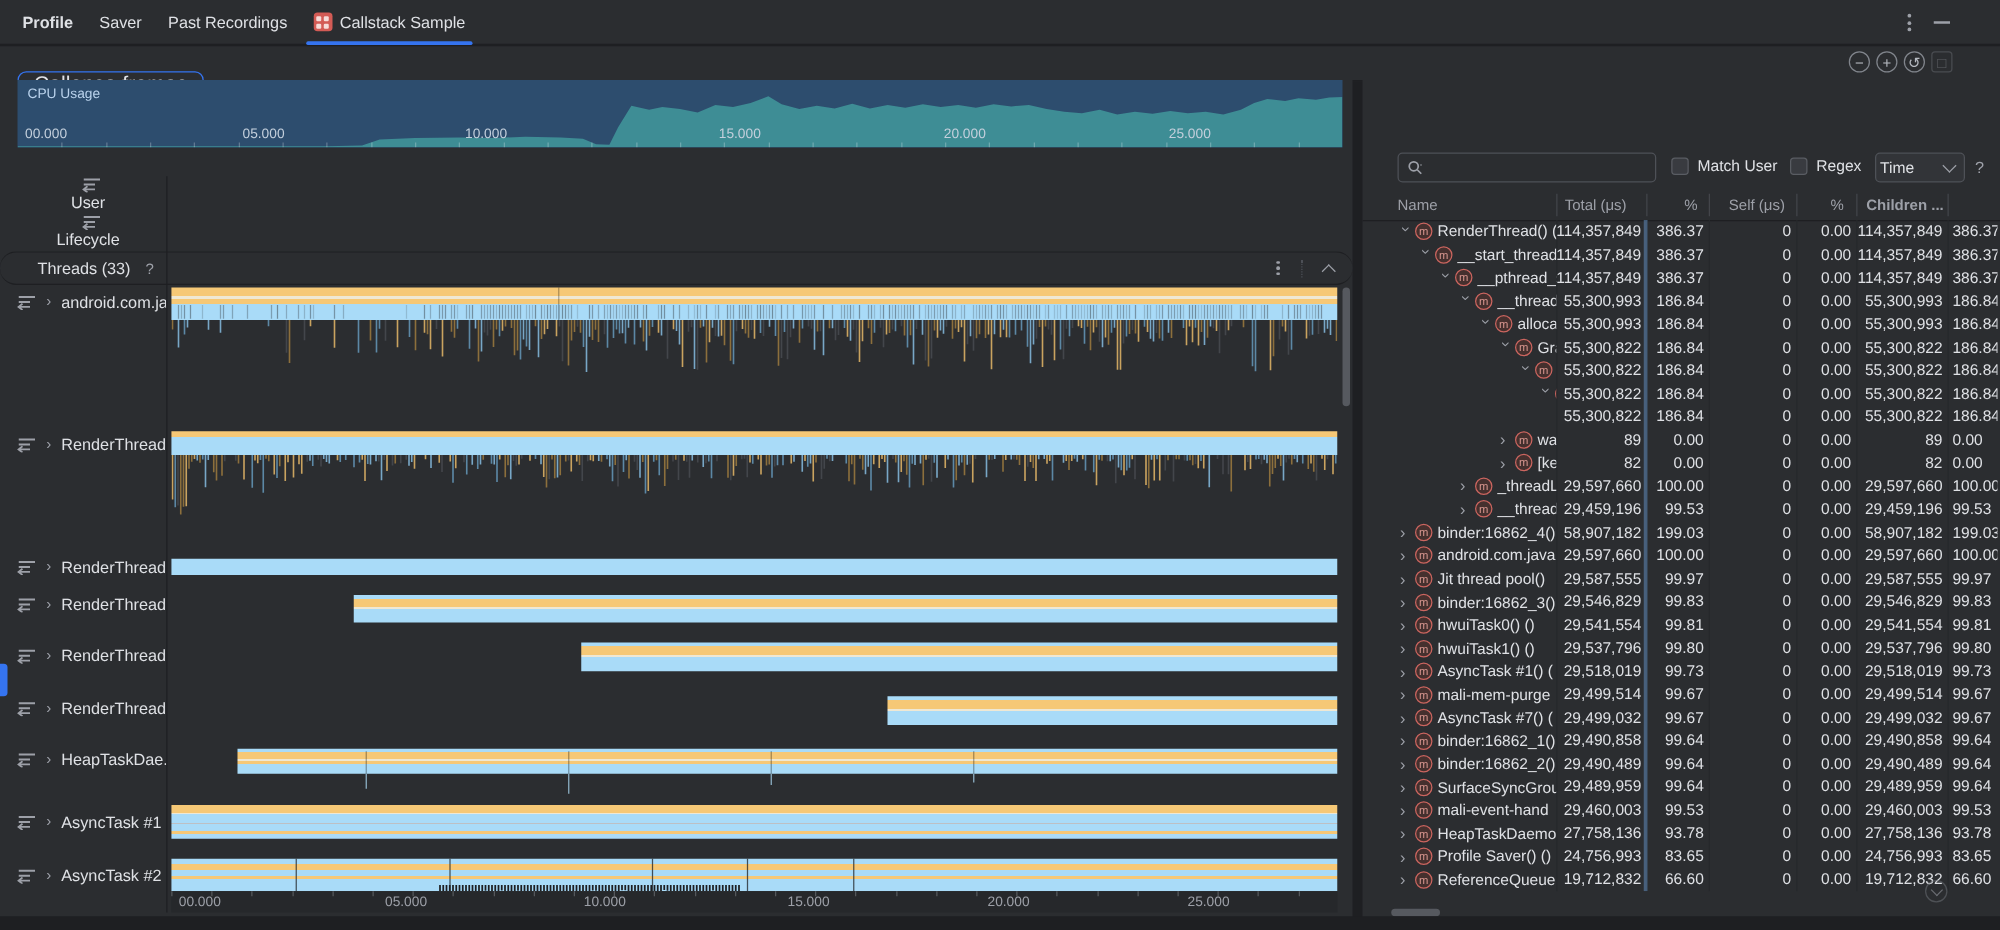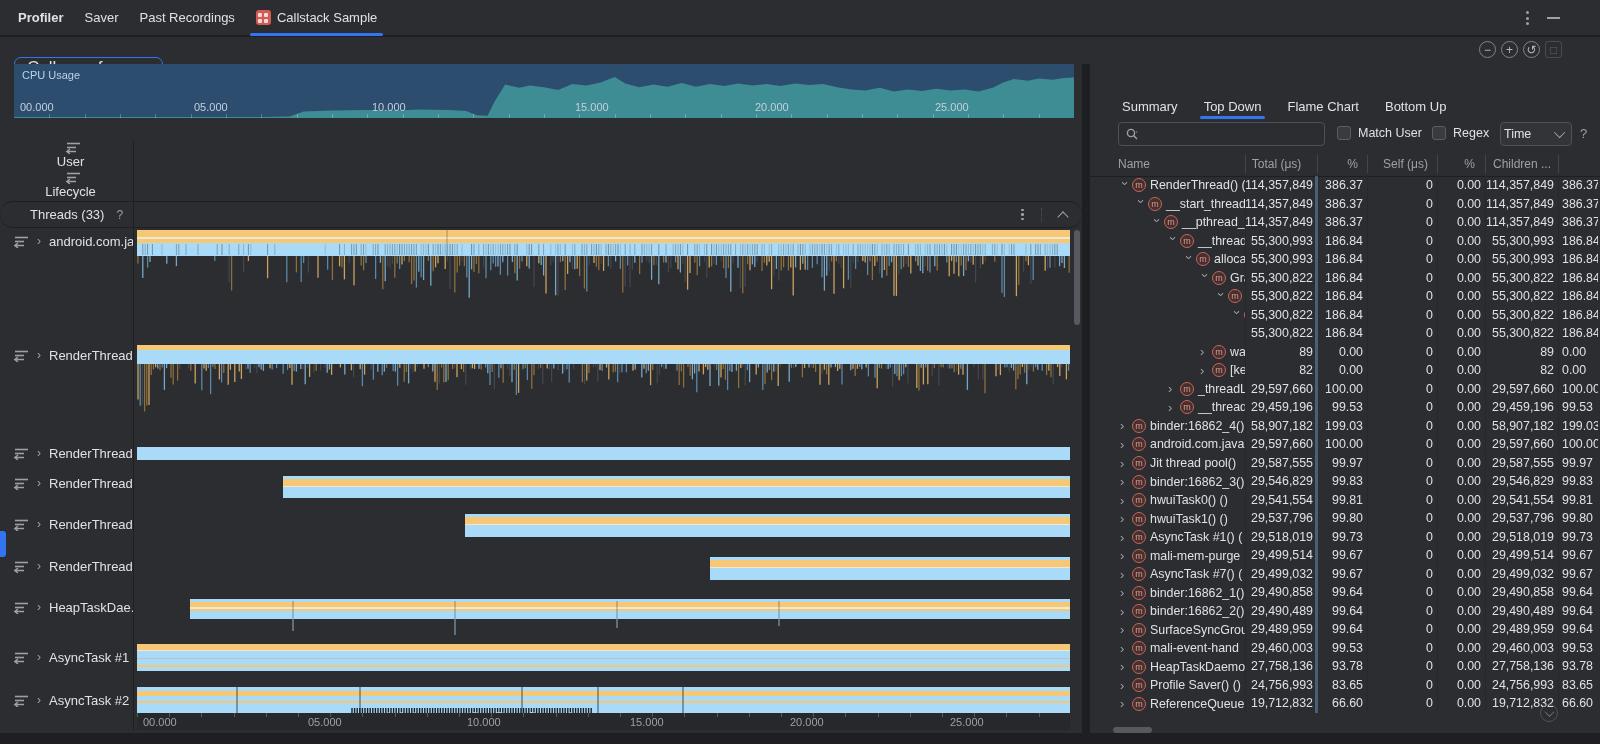--- a/index.html
+++ b/index.html
@@ -110,21 +110,21 @@
   .corner-ic::before{content:"";width:6px;height:6px;border-left:1.5px solid #9da0a8;border-bottom:1.5px solid #9da0a8;
          transform:rotate(-45deg) translate(1px,-1px);}
 </style>
 </head>
 <body>
 
 <div class="app">
 
   <div class="tabbar">
     <div class="wtab bold">
-      <span>Profiler</span>
+      <span>Profile</span>
     </div>
     <div class="wtab">
       <span>Saver</span>
     </div>
     <div class="wtab">
       <span>Past Recordings</span>
     </div>
     <div class="wtab active">
       <span class="cs-icon">
           <i></i>
@@ -1278,26 +1278,20 @@
         <div class="ax-lab" style="left: 171px;">05.000</div>
         <div class="ax-lab" style="left: 330px;">10.000</div>
         <div class="ax-lab" style="left: 493px;">15.000</div>
         <div class="ax-lab" style="left: 653px;">20.000</div>
         <div class="ax-lab" style="left: 813px;">25.000</div>
       </div>
     <div class="lscroll"></div>
   </div>
 
   <div class="rpanel">
-    <div class="rsubtabs" id="anSubtabs">
-        <div class="rtab">Summary</div>
-        <div class="rtab active">Top Down</div>
-        <div class="rtab">Flame Chart</div>
-        <div class="rtab">Bottom Up</div>
-      </div>
 
     <div class="srow">
       <div class="search">
         <svg width="14" height="14" viewBox="0 0 14 14">
           <circle cx="6" cy="6" r="3.6" fill="none" stroke="#9da0a8" stroke-width="1.4"></circle>
           <line x1="8.8" y1="8.8" x2="12" y2="12" stroke="#9da0a8" stroke-width="1.4"></line>
           <path d="M11 4.5 l1.6 0 -0.8 1.4 z" fill="#9da0a8"></path>
         </svg>
         <input type="text" placeholder="" style="">
       </div>
@@ -1315,21 +1309,21 @@
       </div>
       <span class="help">?</span>
     </div>
 
     <div class="thead" id="thead">
         <div class="thcell" style="left: 28px; width: 122px; text-align: left;">Name</div>
         <div class="thcell" style="left: 155px; width: 63px; text-align: center;">Total (μs)</div>
         <div class="thcell" style="left: 227px; width: 41px; text-align: right;">%</div>
         <div class="thcell" style="left: 277px; width: 61px; text-align: right;">Self (μs)</div>
         <div class="thcell" style="left: 347px; width: 38px; text-align: right;">%</div>
-        <div class="thcell" style="left: 403px; width: 105px; text-align: left;">Children ...</div>
+        <div class="thcell" style="left: 403px; width: 105px; text-align: left; font-weight: bold;">Children ...</div>
         <div class="thdiv" style="left: 155px;"></div>
         <div class="thdiv" style="left: 227px;"></div>
         <div class="thdiv" style="left: 277px;"></div>
         <div class="thdiv" style="left: 347px;"></div>
         <div class="thdiv" style="left: 395px;"></div>
         <div class="thdiv" style="left: 468px;"></div>
       </div>
     <div class="tbody" id="tbodyR">
         <div class="coldiv" style="left: 155px;"></div>
         <div class="coldiv" style="left: 227px;"></div>

